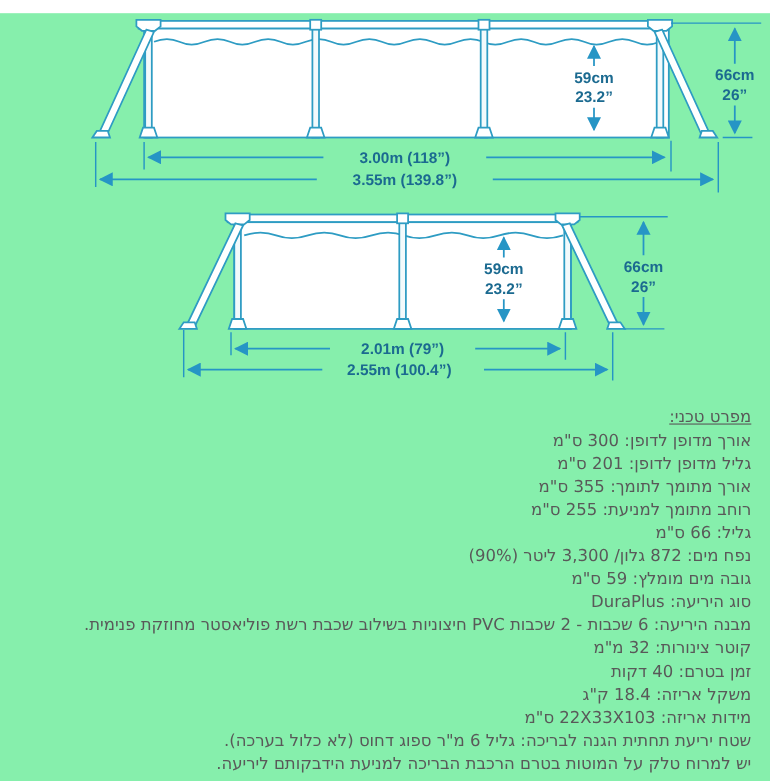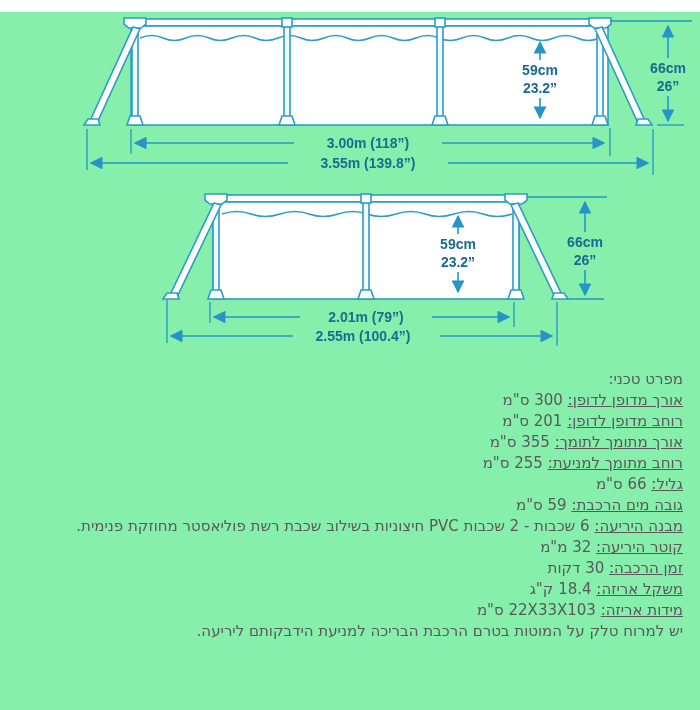--- a/index.html
+++ b/index.html
@@ -5,22 +5,22 @@
   html,body{margin:0;padding:0;background:#fff;}
   #stage{position:relative;width:700px;height:710px;background:#86efac;overflow:hidden;
          font-family:"DejaVu Sans", sans-serif;margin-top:12px;}
   .diag{position:absolute;left:0;width:700px;height:176px;}
   #diag-top{top:0;}
   #diag-bottom{top:176px;}
   .dim-text{font-family:"Liberation Sans","DejaVu Sans",sans-serif;font-weight:bold;
             font-size:14px;fill:#1b6a90;text-anchor:middle;}
   #specs{position:absolute;top:357px;left:8px;right:17px;direction:rtl;text-align:right;
          color:#595959;font-size:15px;line-height:21px;white-space:nowrap;}
-  .spec-title{}
-  .spec-label{text-decoration:underline;}
+  .spec-title{text-decoration:underline;}
+  .spec-label{}
   .spec-row{height:21px;}
 </style>
 </head>
 <body>
 
 <div id="stage">
 
   <svg id="diag-top" class="diag" viewBox="0 0 700 176" xmlns="http://www.w3.org/2000/svg">
     <defs>
       <marker id="arr1" viewBox="0 0 10 10" refX="9" refY="5" markerWidth="8" markerHeight="8" orient="auto-start-reverse">
@@ -135,26 +135,29 @@
       <text class="dim-text" x="585" y="59">66cm</text>
       <text class="dim-text" x="585" y="77">26”</text>
       <text class="dim-text" x="366" y="134">2.01m (79”)</text>
       <text class="dim-text" x="363" y="153">2.55m (100.4”)</text>
     </g>
   </svg>
 
   <div id="specs">
     <div class="spec-row"><span class="spec-title">מפרט טכני:</span></div>
     <div class="spec-row"><span class="spec-label">אורך מדופן לדופן:</span> <span>300 ס"מ</span></div>
-    <div class="spec-row"><span class="spec-label">רוחב מדופן לדופן:</span> <span>201 ס"מ</span></div>
+    <div class="spec-row"><span class="spec-label">גליל מדופן לדופן:</span> <span>201 ס"מ</span></div>
     <div class="spec-row"><span class="spec-label">אורך מתומך לתומך:</span> <span>355 ס"מ</span></div>
     <div class="spec-row"><span class="spec-label">רוחב מתומך למניעת:</span> <span>255 ס"מ</span></div>
     <div class="spec-row"><span class="spec-label">גליל:</span> <span>66 ס"מ</span></div>
-    <div class="spec-row"><span class="spec-label">גובה מים הרכבת:</span> <span>59 ס"מ</span></div>
+    <div class="spec-row"><span class="spec-label">נפח מים:</span> <span>872 גלון/ 3,300 ליטר (90%)</span></div>
+    <div class="spec-row"><span class="spec-label">גובה מים מומלץ:</span> <span>59 ס"מ</span></div>
+    <div class="spec-row"><span class="spec-label">סוג היריעה:</span> <span>DuraPlus</span></div>
     <div class="spec-row"><span class="spec-label">מבנה היריעה:</span> <span>6 שכבות - 2 שכבות PVC חיצוניות בשילוב שכבת רשת פוליאסטר מחוזקת פנימית.</span></div>
-    <div class="spec-row"><span class="spec-label">קוטר היריעה:</span> <span>32 מ"מ</span></div>
-    <div class="spec-row"><span class="spec-label">זמן הרכבה:</span> <span>30 דקות</span></div>
+    <div class="spec-row"><span class="spec-label">קוטר צינורות:</span> <span>32 מ"מ</span></div>
+    <div class="spec-row"><span class="spec-label">זמן בטרם:</span> <span>40 דקות</span></div>
     <div class="spec-row"><span class="spec-label">משקל אריזה:</span> <span>18.4 ק"ג</span></div>
     <div class="spec-row"><span class="spec-label">מידות אריזה:</span> <span>22X33X103 ס"מ</span></div>
+    <div class="spec-row"><span class="spec-label">שטח יריעת תחתית הגנה לבריכה:</span> <span>גליל 6 מ"ר ספוג דחוס (לא כלול בערכה).</span></div>
     <div class="spec-row"><span>יש למרוח טלק על המוטות בטרם הרכבת הבריכה למניעת הידבקותם ליריעה.</span></div>
   </div>
 
 </div>
 
 </body></html>

